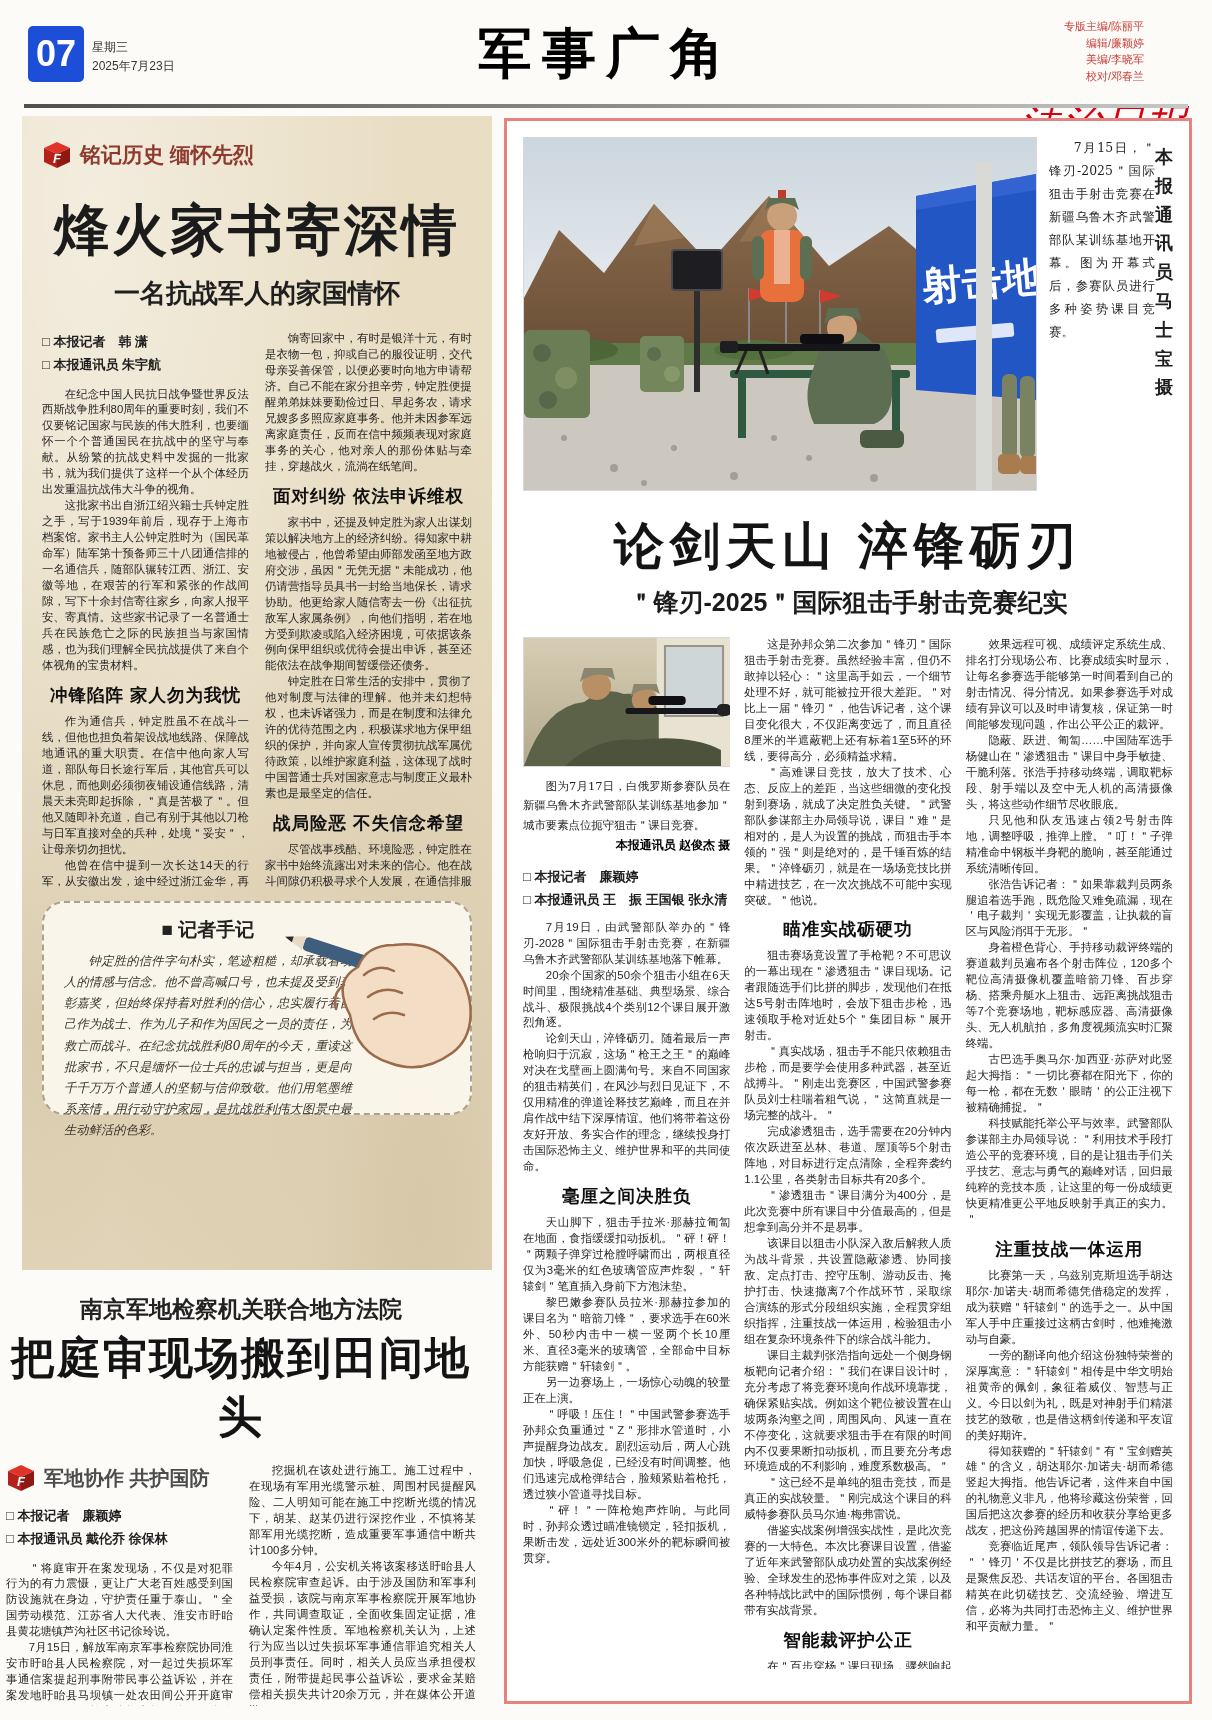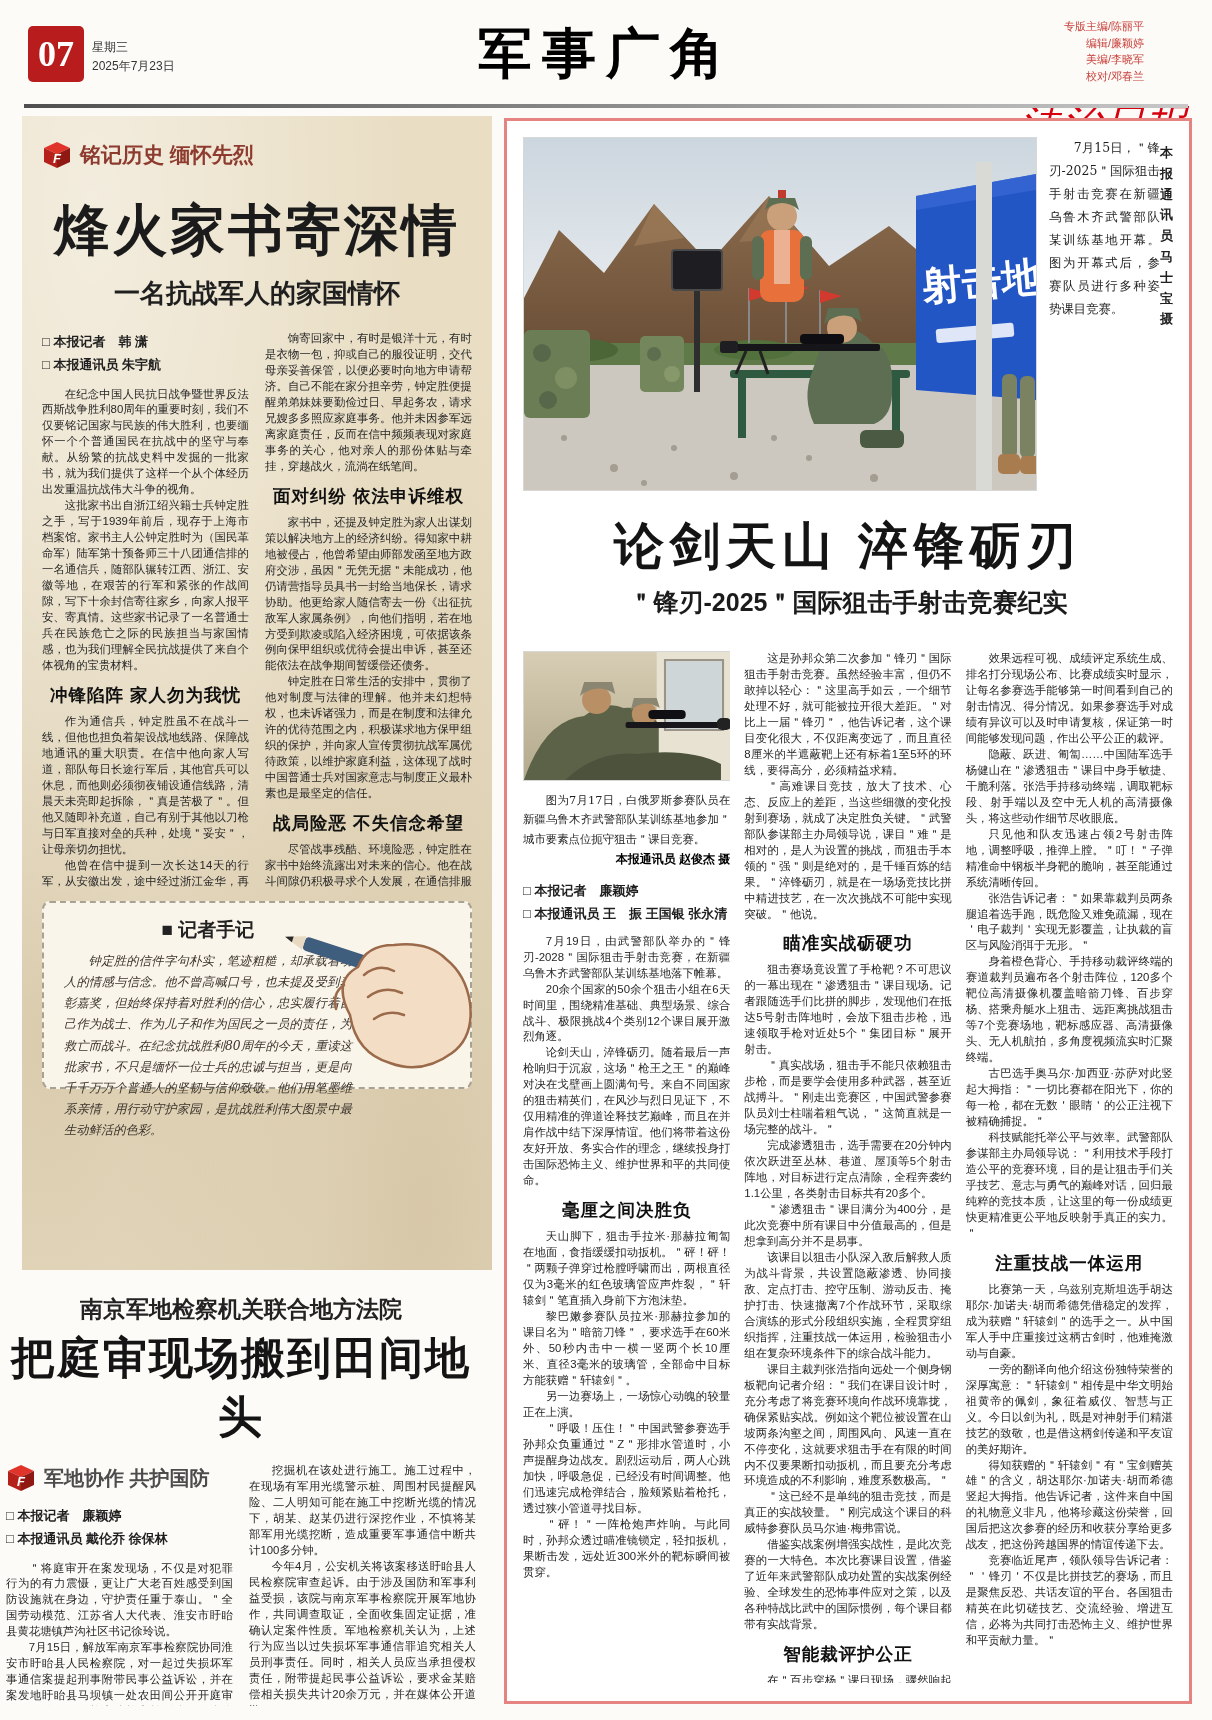--- a/index.html
+++ b/index.html
@@ -1,22 +1,22 @@
 <!DOCTYPE html>
 <html><head>
 <meta charset="utf-8">
 <style>
   html,body{margin:0;padding:0;background:#e9e7e3;}
   .page{position:relative;width:1212px;height:1720px;margin:0 auto;background:#fcfbf8;
         font-family:"Liberation Sans",sans-serif;overflow:hidden;}
   
   .hdr{position:absolute;left:24px;right:24px;top:12px;height:88px;}
   .hdr-left{position:absolute;left:4px;top:14px;display:flex;align-items:flex-start;gap:8px;}
-  .page-num{width:56px;height:56px;background:#b91c1c;color:#fff;font-size:36px;font-weight:bold;
-            display:flex;align-items:center;justify-content:center;border-radius:5px;font-family:Liberation Serif, serif;}
+  .page-num{width:56px;height:56px;background:#1d4ed8;color:#fff;font-size:36px;font-weight:bold;
+            display:flex;align-items:center;justify-content:center;border-radius:5px;}
   .date-block{font-size:12px;color:#333;line-height:1.6;padding-top:12px;}
   .section-title{position:absolute;left:50%;top:6px;transform:translateX(-50%);
                  font-size:54px;color:#000000;font-weight:900;letter-spacing:10px;margin:0;white-space:nowrap;}
   .hdr-right{position:absolute;right:0;top:6px;display:flex;align-items:center;gap:12px;flex-direction:column;}
   .staff{font-size:11px;color:#c9423c;text-align:right;line-height:1.5;}
   .masthead{font-size:40px;color:#d6000f;font-weight:normal;font-style:italic;
             font-family:"DejaVu Serif",serif;letter-spacing:2px;}
   .qr{width:64px;height:64px;}
   .rule{position:absolute;top:104px;left:24px;right:24px;height:4px;
         background:linear-gradient(to right,#4f4f4f,#c7c7c7);}
@@ -32,47 +32,47 @@
   .letters-title{font-size:55px;font-weight:800;color:#1b1b1b;text-align:center;
                  letter-spacing:3px;margin:24px 0 8px;}
   .letters-sub{font-size:26px;font-weight:700;color:#1f1f1f;text-align:center;margin:0 0 20px;}
   .bylines{font-size:13px;font-weight:bold;color:#1f1f1f;line-height:1.75;margin-bottom:10px;}
   .cols2{display:flex;gap:16px;overflow:hidden;}
   .letters .cols2{height:556px;}
   .col{flex:1;min-width:0;overflow:hidden;}
   .flow-p{margin:0;text-indent:2em;font-size:11.4px;line-height:1.4;text-align:justify;color:#272727;}
   .flow-h{margin:9px 0 7px;text-align:center;font-size:17.5px;font-weight:800;color:#101010;letter-spacing:1px;}
   
-  .notebox{position:relative;margin-top:14px;border:2px dashed #a9a292;border-radius:8px;
-           background:rgba(252,248,238,.93);padding:14px 118px 0 20px;height:170px;box-sizing:content-box;}
+  .notebox{position:relative;margin-top:14px;border:2px dashed #a9a292;border-radius:22px;
+           background:rgba(252,248,238,.93);padding:14px 118px 26px 20px;height:170px;box-sizing:content-box;}
   .note-title{text-align:center;font-size:19px;font-weight:800;color:#222;margin:0 0 8px;}
   .note-text{font-family:"DejaVu Serif",serif;font-style:italic;font-size:12.3px;line-height:1.72;
              color:#3a332c;text-indent:2em;text-align:justify;}
   .hand-art{position:absolute;right:-10px;top:-38px;width:200px;height:220px;pointer-events:none;}
   
   .court{position:absolute;left:6px;top:1294px;width:470px;height:412px;overflow:hidden;}
   .kicker{text-align:center;font-size:23px;font-weight:800;color:#222;margin:0 0 4px;}
   .court-title{text-align:center;font-size:44px;font-weight:800;color:#141414;
                letter-spacing:2px;margin:0 0 16px;}
   .court .tag{font-size:20px;color:#4c4c4c;margin-bottom:12px;}
   .court .cols2{height:312px;}
   
   .sniper{position:absolute;left:504px;top:118px;width:688px;height:1586px;box-sizing:border-box;
           border:3px solid #e4837f;background:#fff;padding:16px 16px 10px;overflow:hidden;}
   .photo-row{display:flex;gap:12px;}
   .main-photo{width:512px;height:352px;border:1px solid #d8d8d8;background:#dfe5ea;flex:none;}
   .photo-caption{width:126px;font-family:"DejaVu Serif",serif;font-size:12.4px;line-height:1.85;
                  color:#1f1f1f;display:flex;flex-direction:row;justify-content:flex-end;
                  text-align:justify;padding-bottom:2px;}
   .photo-caption .cap{text-indent:2em;}
-  .photo-credit{font-family:"Liberation Sans",sans-serif;font-weight:bold;font-size:13px;
+  .photo-credit{font-family:"Liberation Sans",sans-serif;font-weight:bold;font-size:18px;
                 text-align:right;line-height:1.6;margin-top:6px;}
   .sniper-title{text-align:center;font-size:50px;font-weight:800;color:#141414;
                 letter-spacing:6px;margin:22px 0 6px;}
-  .sniper-sub{text-align:center;font-size:25px;font-weight:700;color:#1b1b1b;margin:0 0 32px;}
+  .sniper-sub{text-align:center;font-size:25px;font-weight:700;color:#1b1b1b;margin:0 0 18px;}
   .cols3{display:flex;gap:14px;height:1032px;overflow:hidden;}
   .cols3 .col{flex:1;min-width:0;overflow:hidden;}
   .subphoto{width:100%;height:128px;border:1px solid #d8d8d8;background:#c8bda6;}
   .subcaption{font-family:"DejaVu Serif",serif;font-size:11.4px;line-height:1.7;color:#1f1f1f;
               margin-top:6px;text-indent:2em;text-align:justify;}
   .subcredit{font-weight:bold;font-size:12px;text-align:right;margin:2px 0 12px;}
   .sniper .bylines{margin:4px 0 8px;}
 </style>
 </head>
 <body>

